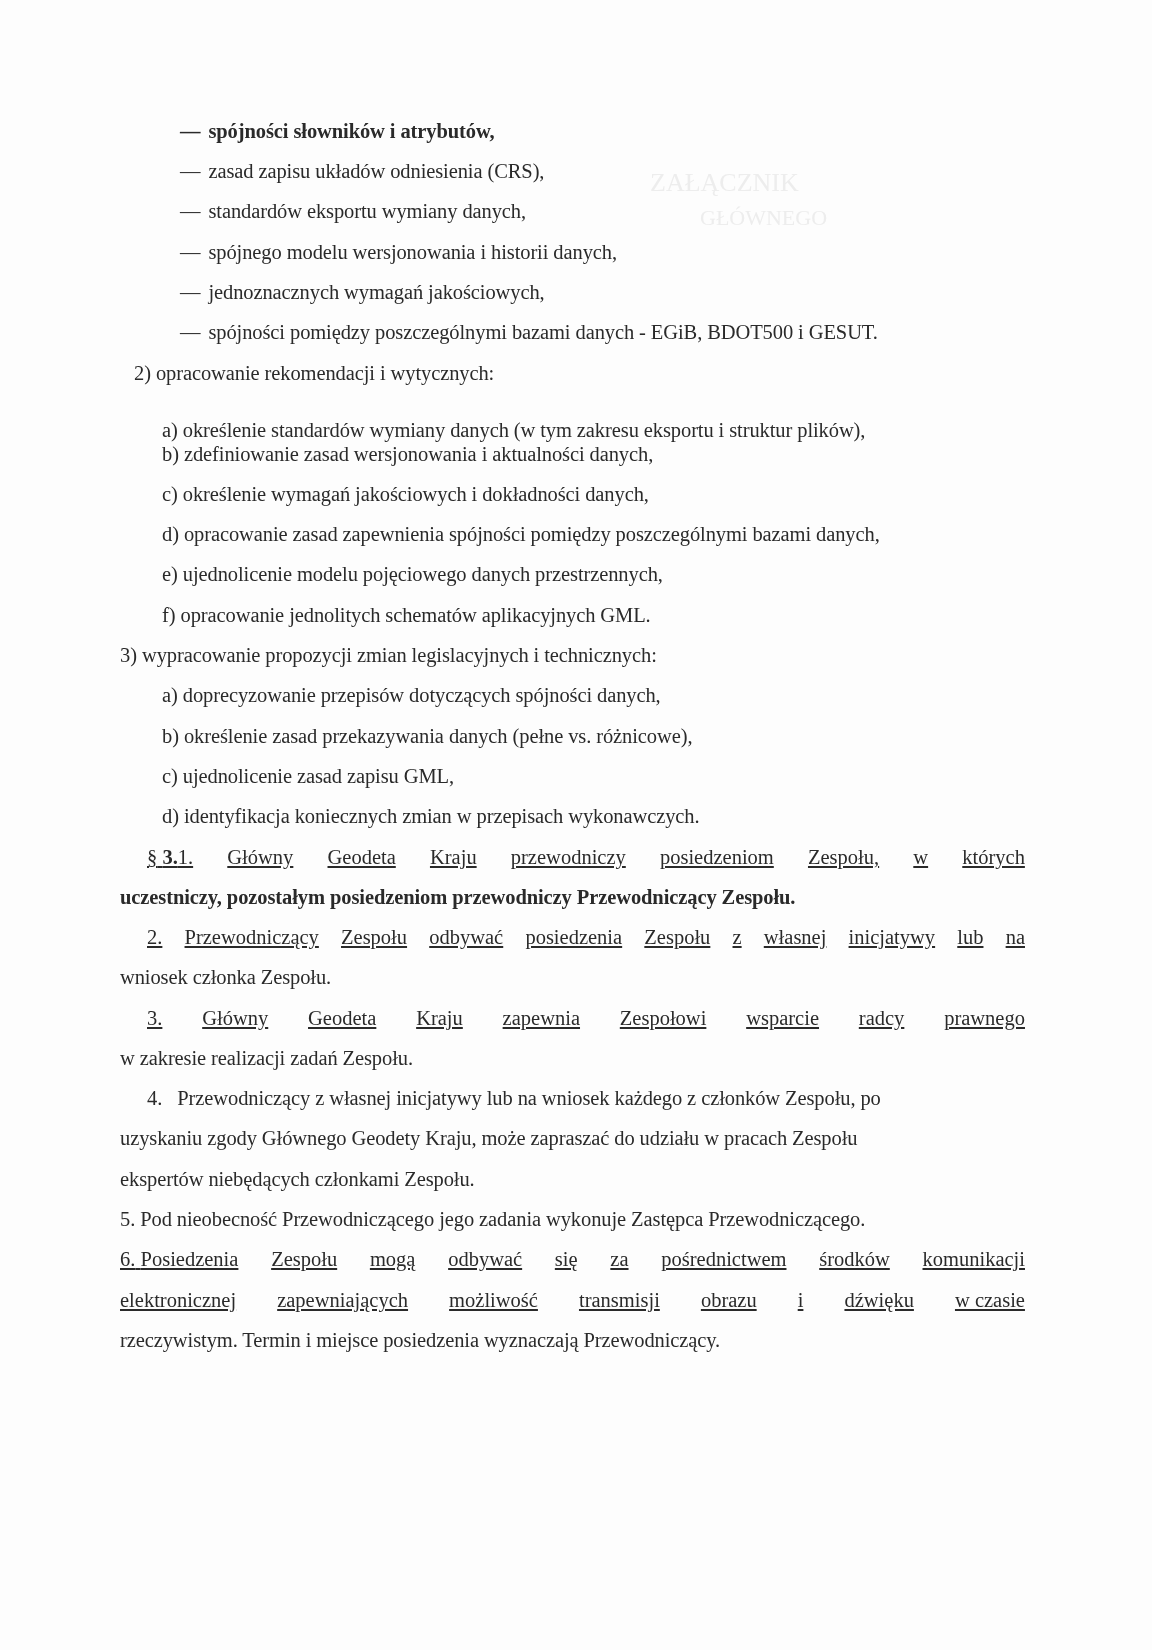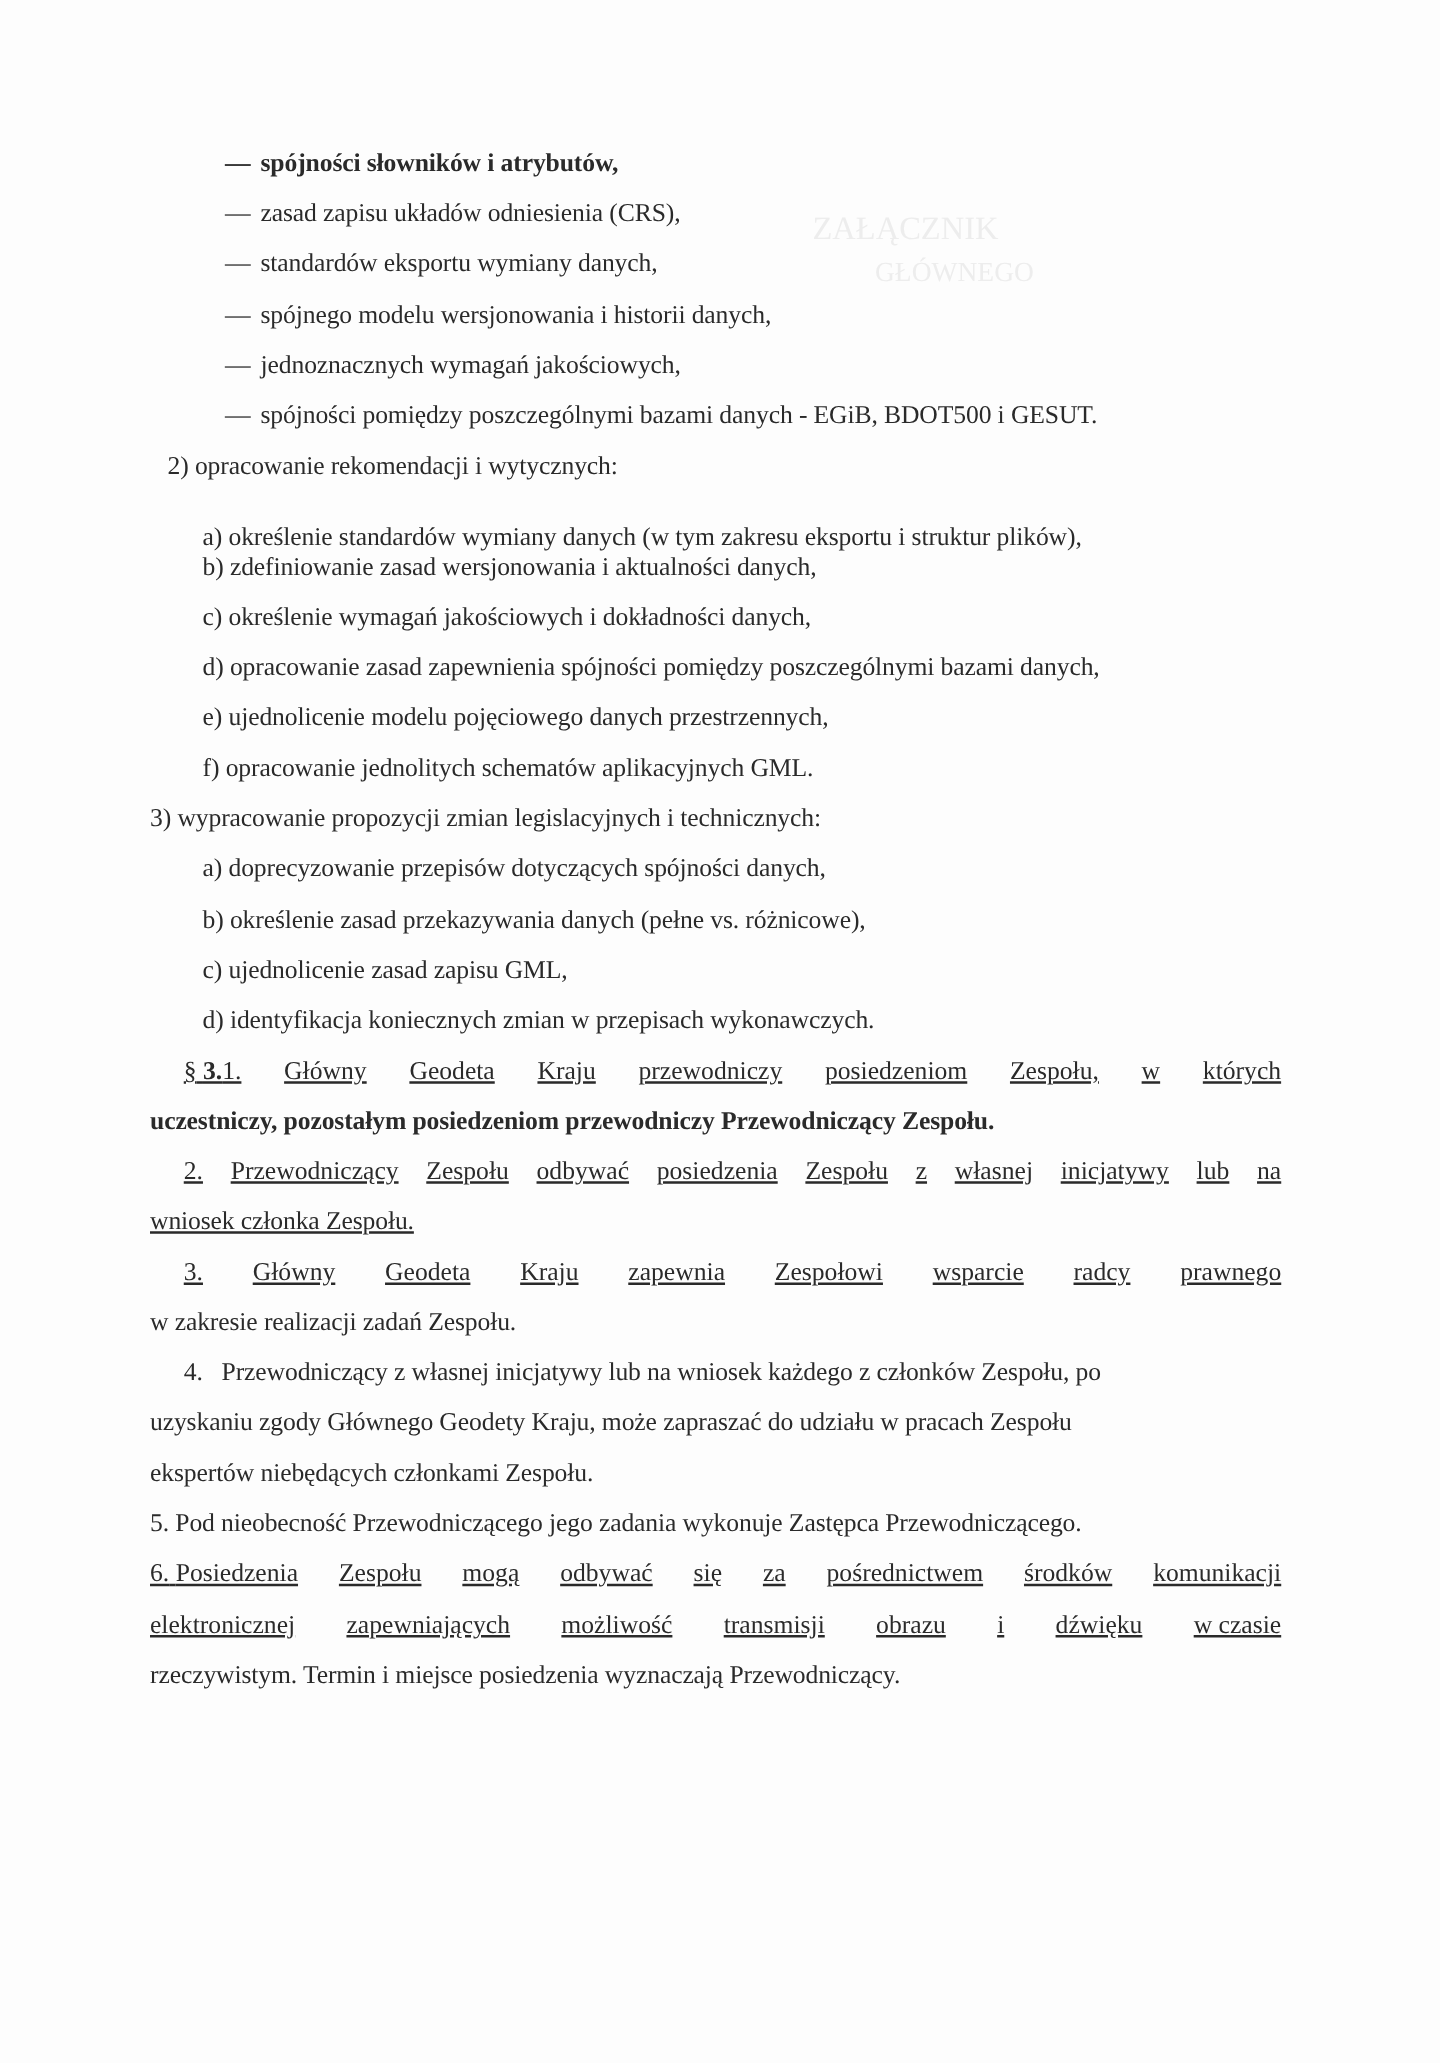--- a/index.html
+++ b/index.html
@@ -85,21 +85,21 @@
     <span>Zespołu</span>
     <span>odbywać</span>
     <span>posiedzenia</span>
     <span>Zespołu</span>
     <span>z</span>
     <span>własnej</span>
     <span>inicjatywy</span>
     <span>lub</span>
     <span>na</span>
   </div>
-  <div class="line" style="left:120px;top:965px;text-decoration:underline;">wniosek członka Zespołu.</div>
+  <div class="line" style="left:120px;top:965px;">wniosek członka Zespołu.</div>
 
   <div class="justify" style="left:147px;top:1006px;width:878px;">
     <span>3.</span>
     <span>Główny</span>
     <span>Geodeta</span>
     <span>Kraju</span>
     <span>zapewnia</span>
     <span>Zespołowi</span>
     <span>wsparcie</span>
     <span>radcy</span>

